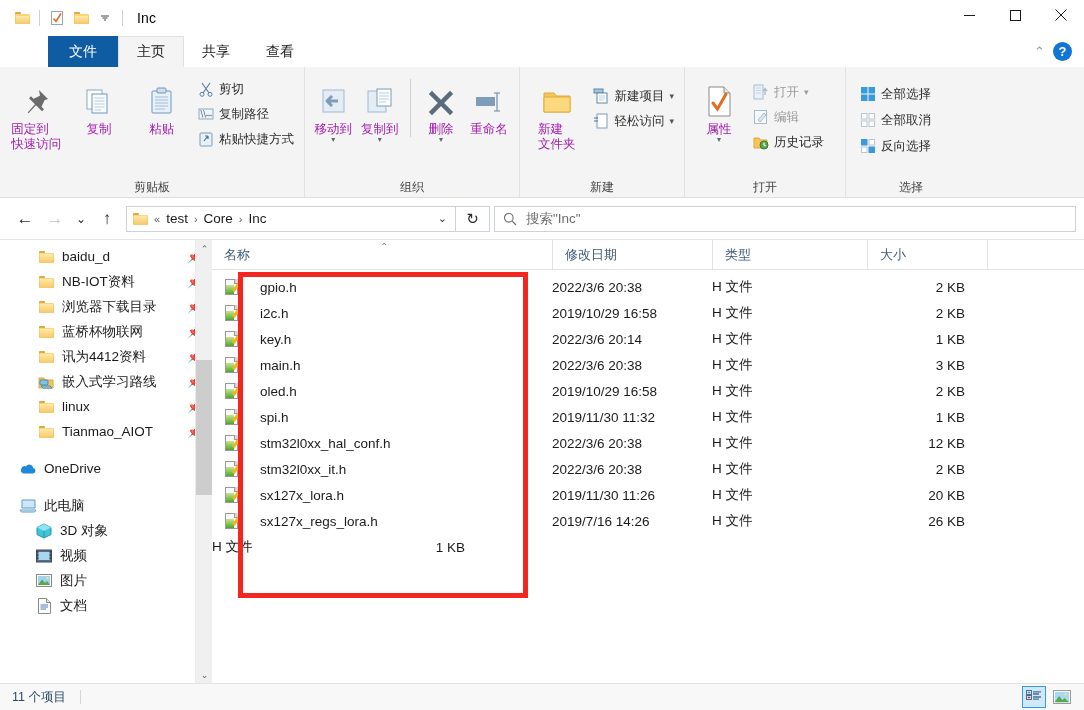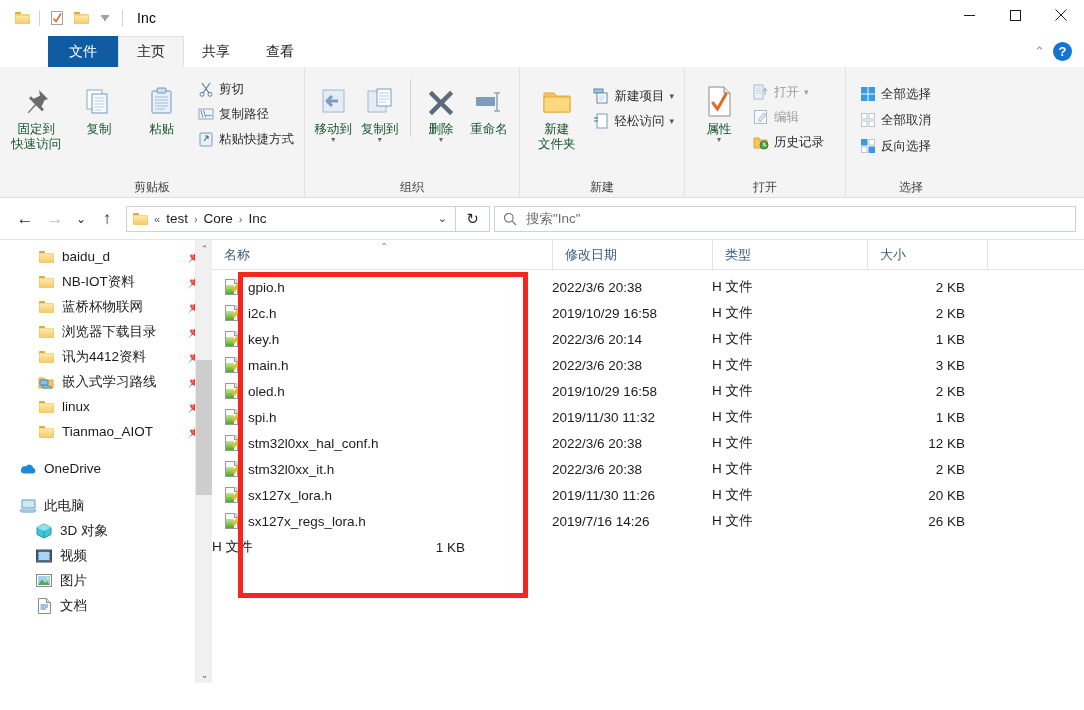--- a/index.html
+++ b/index.html
@@ -44,21 +44,21 @@
 
   
   .ribbon { position: absolute; left: 0; top: 67px; width: 1084px; height: 131px;
      background: #f4f4f4; border-bottom: 1px solid #dedede; display: flex; }
   .group { position: relative; height: 131px; display: flex; flex-direction: column;
      border-right: 1px solid #e2e2e2; }
   .group-body { flex: 1; display: flex; align-items: flex-start; padding: 6px 6px 0 6px; gap: 2px; }
   .group-title { height: 22px; font-size: 12px; color: #444; display: flex; align-items: center; justify-content: center; }
   .bigbtn { width: 64px; display: flex; flex-direction: column; align-items: center; padding-top: 4px; }
   .bigbtn .glyph { height: 42px; display: flex; align-items: flex-end; justify-content: center; }
-  .bigbtn .lbl { font-size: 12.5px; color: #14532d; text-align: center; line-height: 15px; margin-top: 3px; }
+  .bigbtn .lbl { font-size: 12.5px; color: #a21caf; text-align: left; line-height: 15px; margin-top: 3px; }
   .smallcol { display: flex; flex-direction: column; padding-top: 5px; gap: 3px; }
   .smallbtn { display: flex; align-items: center; gap: 5px; height: 22px; padding: 0 4px; }
   .smallbtn .lbl { font-size: 12.5px; color: #2b2b2b; white-space: nowrap; }
   .smallbtn.dim .lbl { color: #9b9b9b; }
   .caret { font-size: 9px; color: #555; }
   .caret-dim { font-size: 9px; color: #9b9b9b; }
   .mini-caret { font-size: 8px; color: #666; line-height: 6px; }
 
   
   .navbar { position: absolute; left: 0; top: 198px; width: 1084px; height: 42px; background: #fff;
@@ -96,21 +96,21 @@
   .listpane { position: relative; flex: 1; height: 443px; background: #fff; }
   .colhdr { position: relative; height: 30px; display: flex; align-items: center; border-bottom: 1px solid #e3e3e3; }
   .col { font-size: 13px; color: #3d5a78; padding-left: 12px; height: 30px; display: flex; align-items: center;
      border-left: 1px solid #e3e3e3; }
   .col.first { border-left: none; }
   .sortmark { position: absolute; font-size: 10px; color: #7b8a99; top: 1px; }
 
   .rows { position: relative; }
   .row { height: 26px; display: flex; align-items: center; font-size: 13.5px; color: #1b1b1b; }
   .cell { height: 26px; display: flex; align-items: center; }
-  .cell.name { padding-left: 12px; gap: 8px; }
+  .cell.name { padding-left: 12px; gap: 20px; }
   .cell.right { justify-content: flex-end; padding-right: 22px; }
 
   
   .hfile { position: relative; width: 16px; height: 16px; flex: 0 0 16px; }
   .hfile .pg { position: absolute; left: 1px; top: 0; width: 13px; height: 16px; background: #fbfbfb;
      border: 1px solid #9a9a9a; }
   .hfile .fold { position: absolute; right: 1px; top: 0; width: 5px; height: 5px; background: #d8d8d8;
      border-left: 1px solid #9a9a9a; border-bottom: 1px solid #9a9a9a; }
   .hfile .grn { position: absolute; left: 2px; bottom: 1px; width: 8px; height: 9px;
      background: linear-gradient(180deg,#c7e78a 0%, #4ea62a 100%); }
@@ -494,32 +494,32 @@
           <span class="pin">📌</span>
         </div>
         <div class="navrow" style="padding-left:36px">
           <span class="ico">
               <span class="folder">
                 <span class="tab-p"></span>
                 <span class="body"></span>
                 <span class="front"></span>
               </span>
             </span>
-          <span>蓝桥杯物联网</span>
+          <span>浏览器下载目录</span>
           <span class="pin">📌</span>
         </div>
         <div class="navrow" style="padding-left:36px">
           <span class="ico">
               <span class="folder">
                 <span class="tab-p"></span>
                 <span class="body"></span>
                 <span class="front"></span>
               </span>
             </span>
-          <span>浏览器下载目录</span>
+          <span>蓝桥杯物联网</span>
           <span class="pin">📌</span>
         </div>
         <div class="navrow" style="padding-left:36px">
           <span class="ico">
               <span class="folder">
                 <span class="tab-p"></span>
                 <span class="body"></span>
                 <span class="front"></span>
               </span>
             </span>
@@ -845,14 +845,39 @@
           <div class="cell" style="width:155px">H 文件</div>
           <div class="cell right" style="width:120px">1 KB</div>
         </div>
 
       </div>
     </div>
   </div>
 
   <div class="annot" style="left:238px; top:272px; width:290px; height:326px;"></div>
 
+  <div class="statusbar">
+    <span class="status-text">11 个项目</span>
+    <span class="status-sep"></span>
+    <div class="viewbtns">
+      <div class="viewbtn sel">
+        <svg width="16" height="14" viewBox="0 0 16 14">
+          <rect x="0.5" y="0.5" width="5" height="4" fill="#fff" stroke="#4a6f94"></rect>
+          <rect x="0.5" y="5.5" width="5" height="4" fill="#fff" stroke="#4a6f94"></rect>
+          <rect x="1.6" y="1.6" width="2.8" height="1.8" fill="#4a90d0"></rect>
+          <rect x="1.6" y="6.6" width="2.8" height="1.8" fill="#c0392b"></rect>
+          <g stroke="#4a6f94" stroke-width="1.3">
+              <path d="M7 1.8 H15 M7 4 H13 M7 7 H15 M7 9.2 H13"></path>
+            </g>
+        </svg>
+      </div>
+      <div class="viewbtn">
+        <svg width="18" height="14" viewBox="0 0 18 14">
+          <rect x="0.5" y="0.5" width="17" height="13" fill="#fff" stroke="#9a9a9a"></rect>
+          <rect x="1.8" y="1.8" width="14.4" height="10.4" fill="#a9d9f2"></rect>
+          <path d="M1.8 12.2 L6 6 L9.5 10 L11.5 8 L16.2 12.2 z" fill="#5aa84e"></path>
+          <circle cx="12.8" cy="4.2" r="1.3" fill="#f2dd84"></circle>
+        </svg>
+      </div>
+    </div>
+  </div>
 
 </div>
 
 </body></html>

